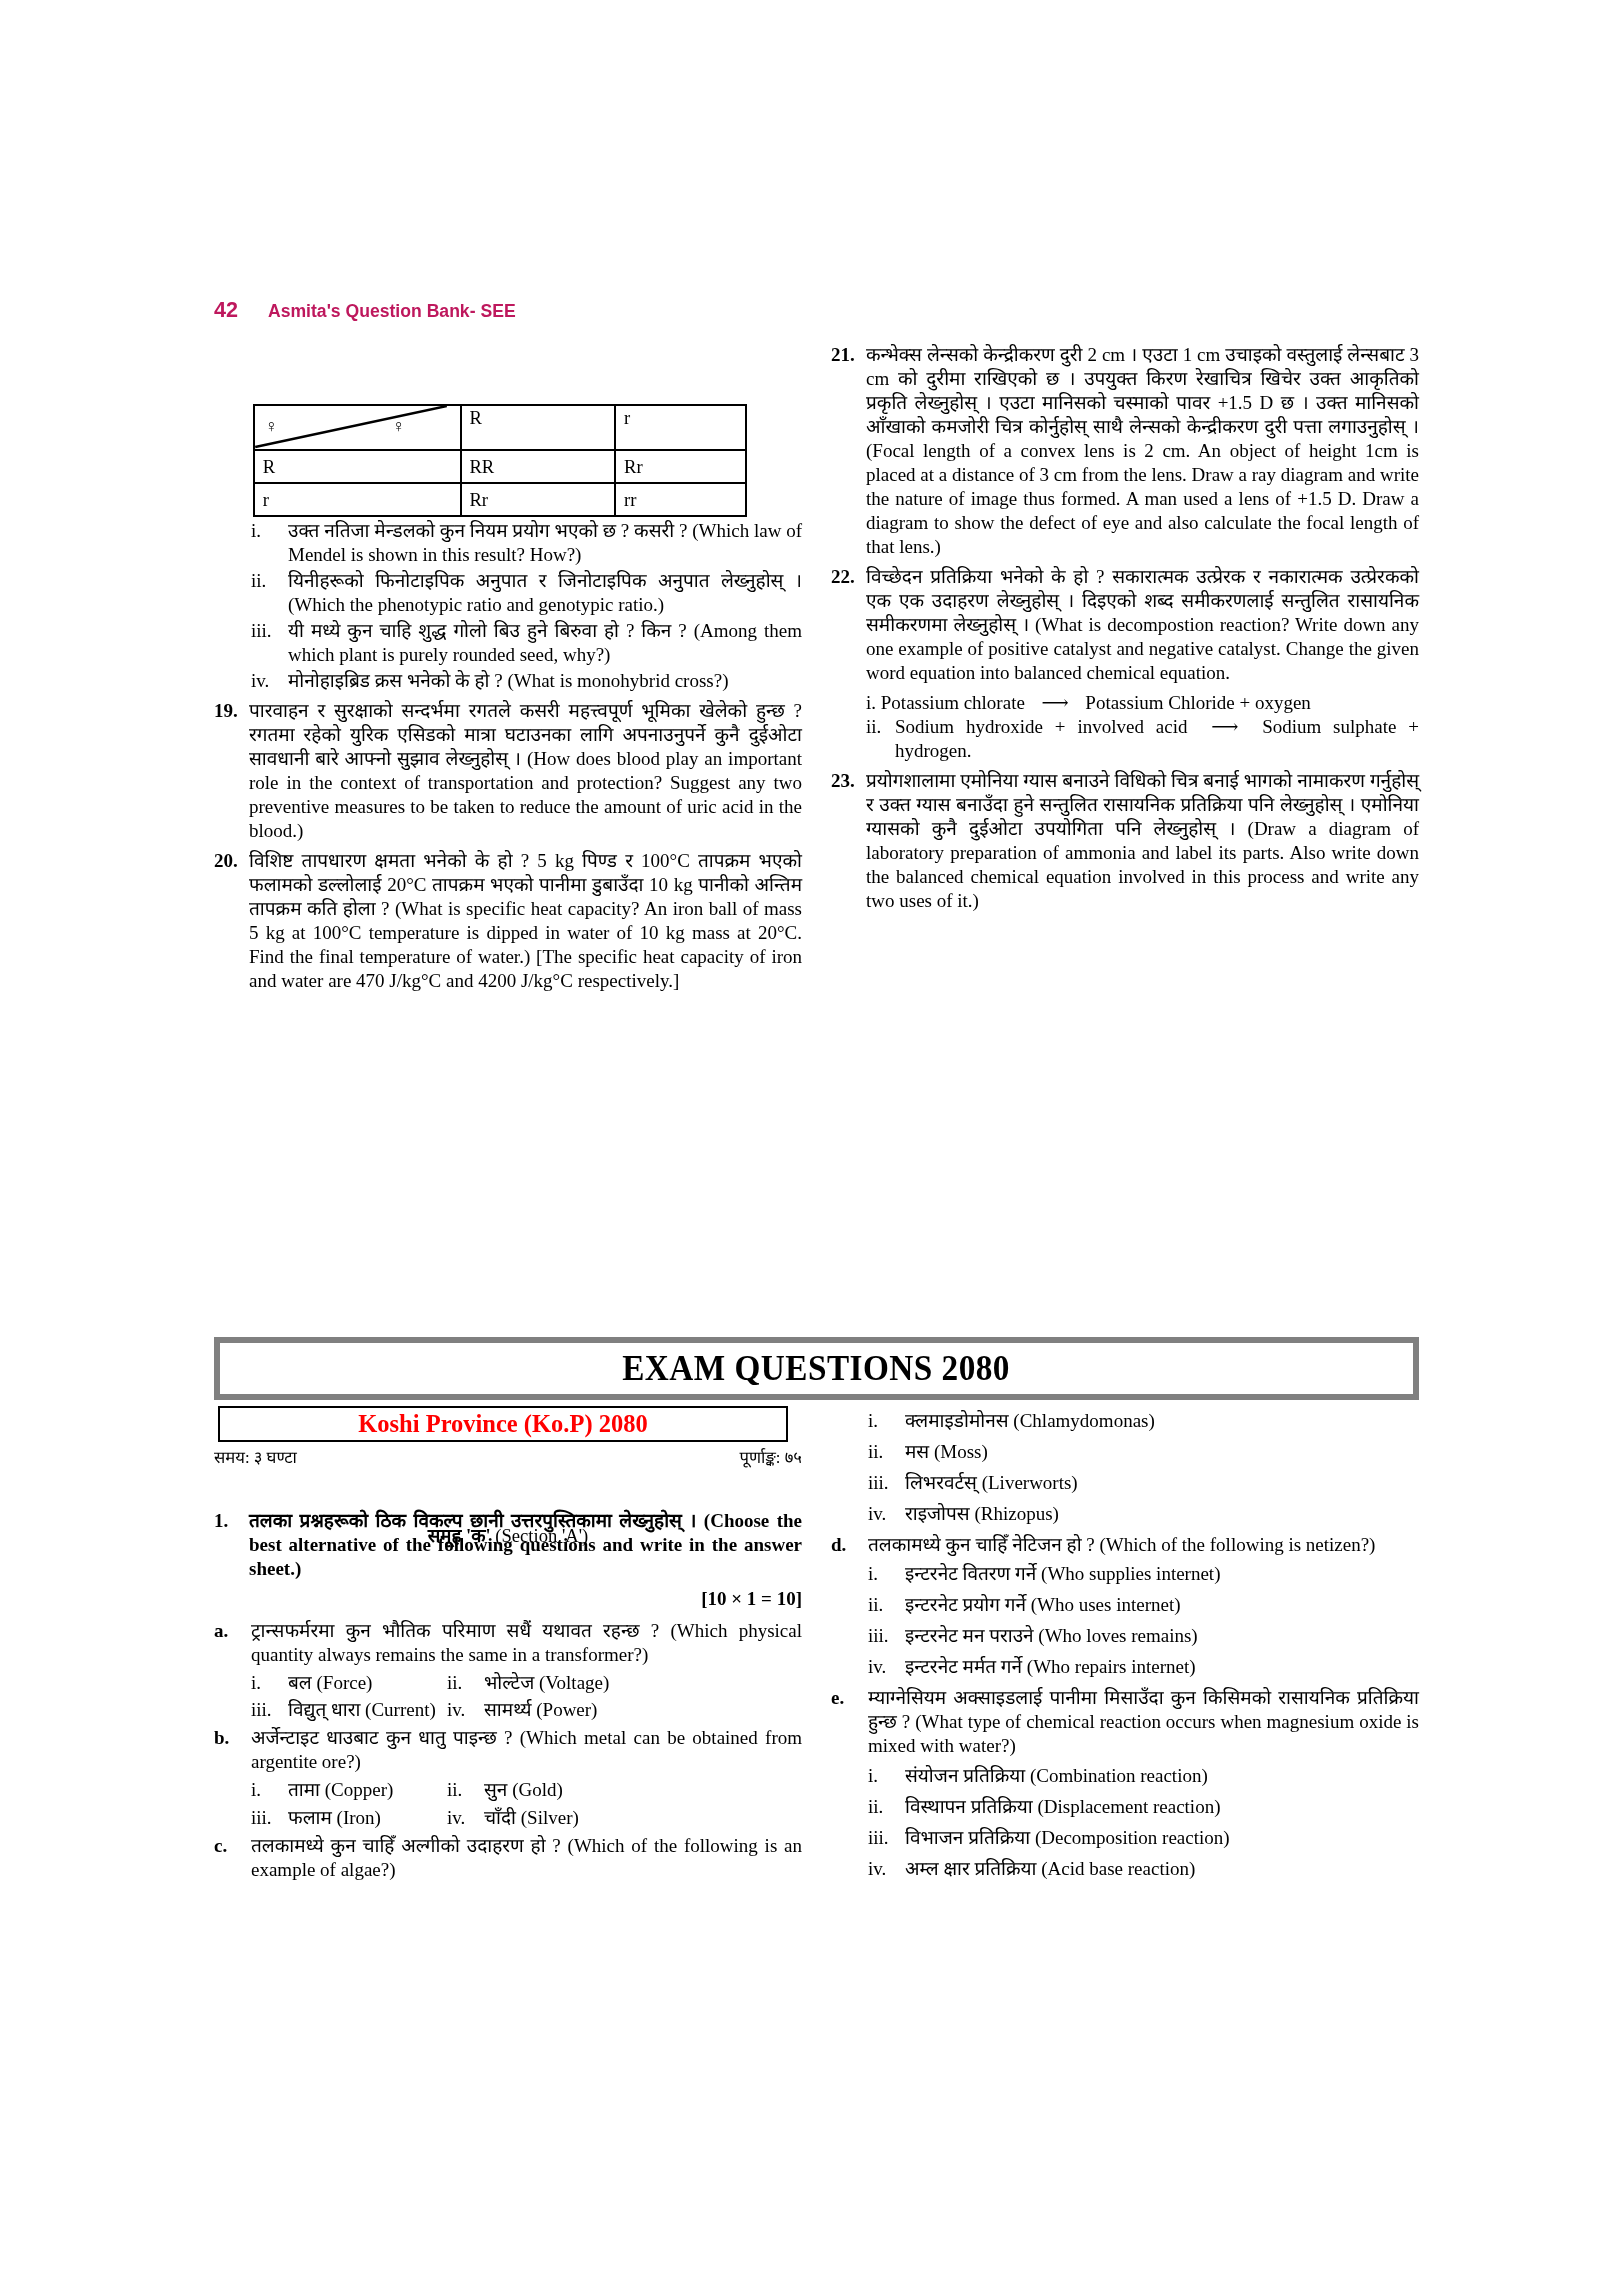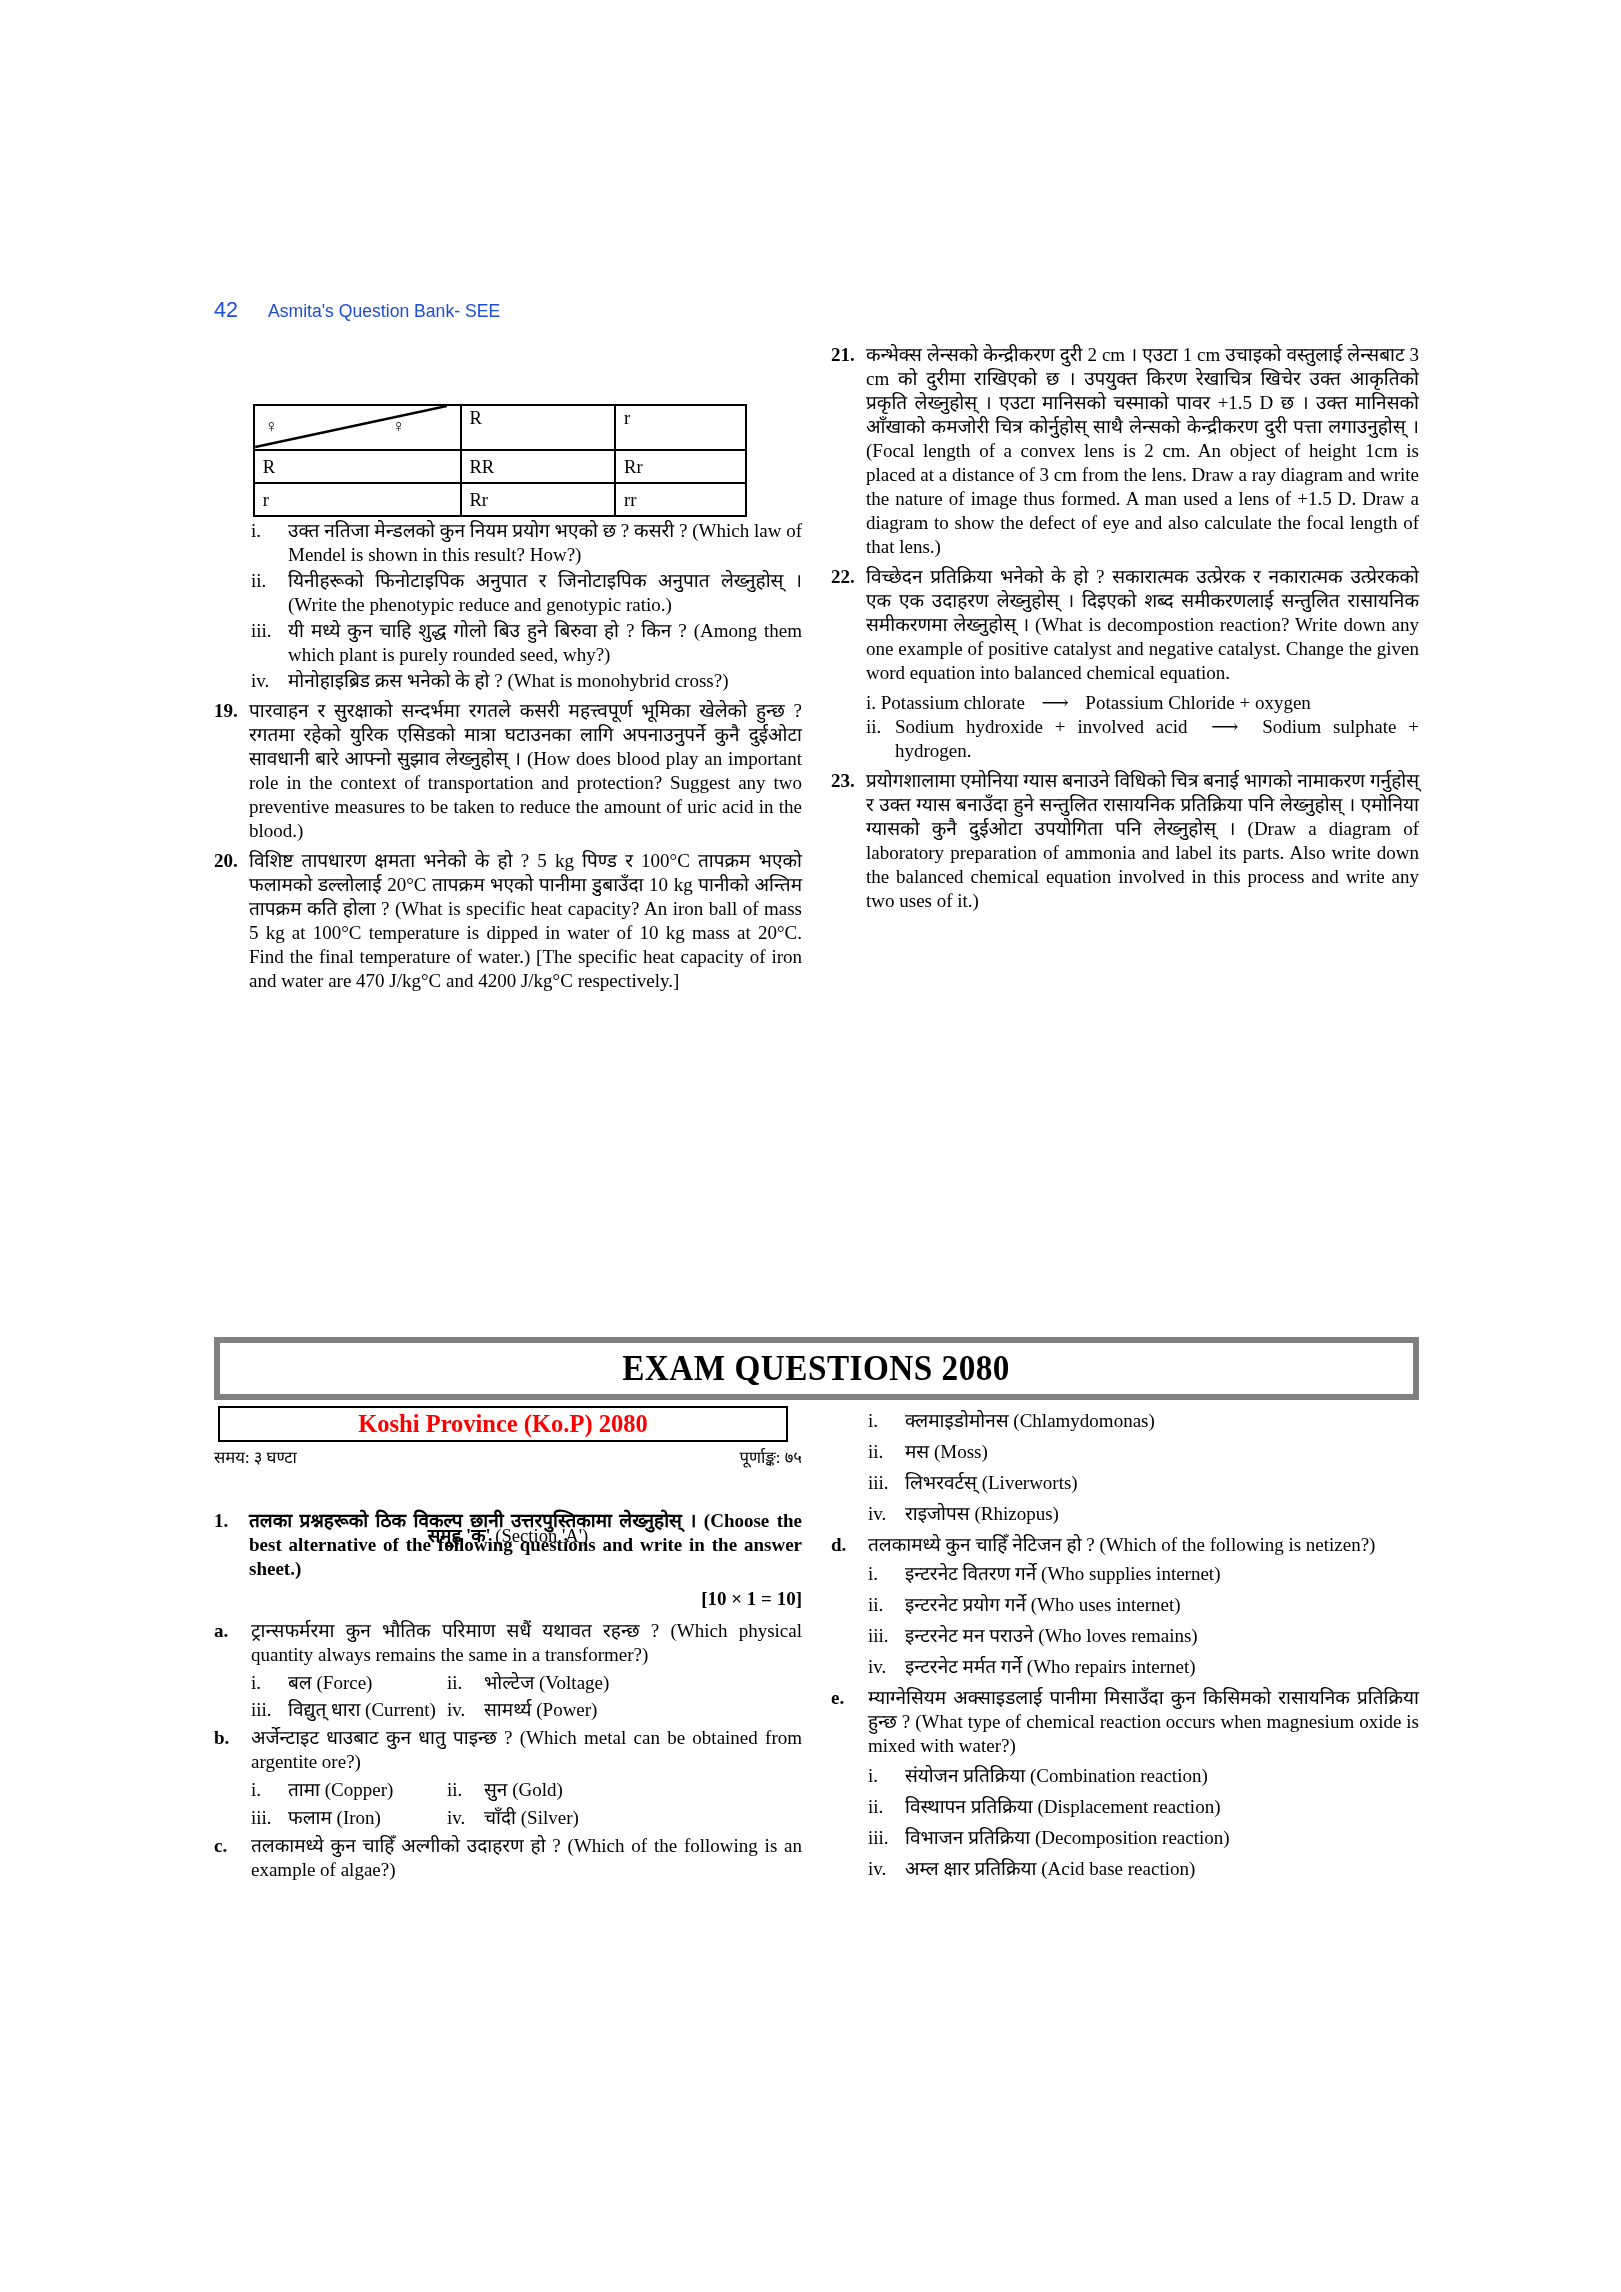--- a/index.html
+++ b/index.html
@@ -1,19 +1,19 @@
 <!DOCTYPE html>
 <html><head>
 <meta charset="utf-8">
 <style>
   html, body { margin:0; padding:0; background:#ffffff; }
   body { width:1621px; height:2293px; position:relative; overflow:hidden;
          font-family:"Liberation Serif", "DejaVu Serif", serif; color:#000; }
   .page-header { position:absolute; left:214px; top:297px; font-family:"Liberation Sans","DejaVu Sans",sans-serif;
-                 font-weight:normal; color:#1d4ed8; }
+                 font-weight:bold; color:#be185d; }
   .page-header .pnum { font-size:21.6px; margin-right:25.5px; }
   .page-header .book { font-size:17.6px; }
 
   .col { position:absolute; font-size:19px; line-height:24px; }
   .col-left { left:214px; width:588px; }
   .col-right { left:831px; width:588px; }
 
   .just { text-align:justify; }
   .para { margin:0; }
 
@@ -101,21 +101,21 @@
   </tbody>
     </table>
 
   <div style="margin-left:37px; margin-top:2px;">
     <div class="sub">
       <span class="sn">i.</span>
       <span class="sb">उक्त नतिजा मेन्डलको कुन नियम प्रयोग भएको छ ? कसरी ? (Which law of Mendel is shown in this result? How?)</span>
     </div>
     <div class="sub">
       <span class="sn">ii.</span>
-      <span class="sb">यिनीहरूको फिनोटाइपिक अनुपात र जिनोटाइपिक अनुपात लेख्नुहोस् । (Write the phenotypic reduce and genotypic ratio.)</span>
+      <span class="sb">यिनीहरूको फिनोटाइपिक अनुपात र जिनोटाइपिक अनुपात लेख्नुहोस् । (Which the phenotypic ratio and genotypic ratio.)</span>
     </div>
     <div class="sub">
       <span class="sn">iii.</span>
       <span class="sb">यी मध्ये कुन चाहि शुद्ध गोलो बिउ हुने बिरुवा हो ? किन ? (Among them which plant is purely rounded seed, why?)</span>
     </div>
     <div class="sub">
       <span class="sn">iv.</span>
       <span class="sb">मोनोहाइब्रिड क्रस भनेको के हो ? (What is monohybrid cross?)</span>
     </div>
   </div>

